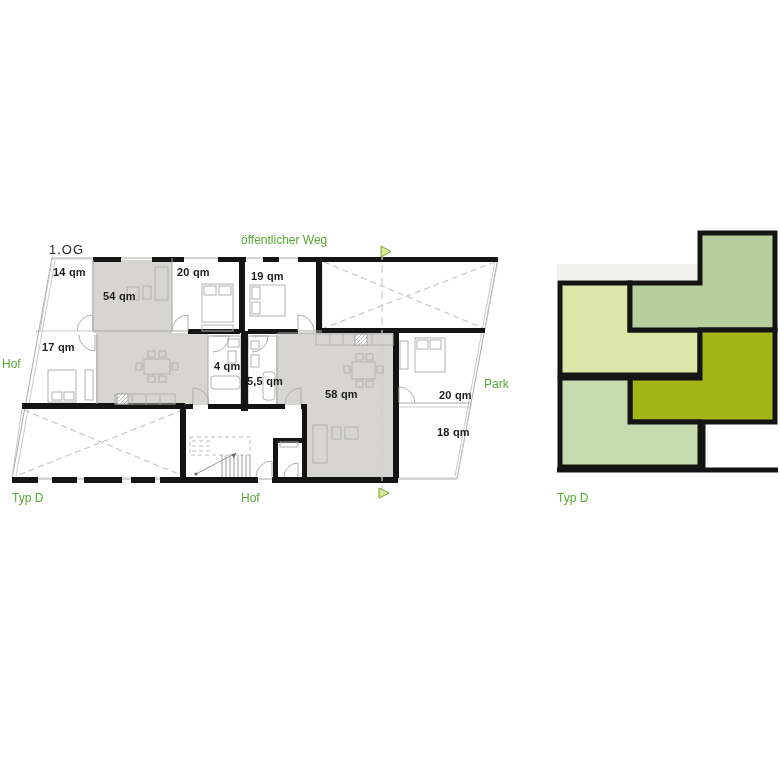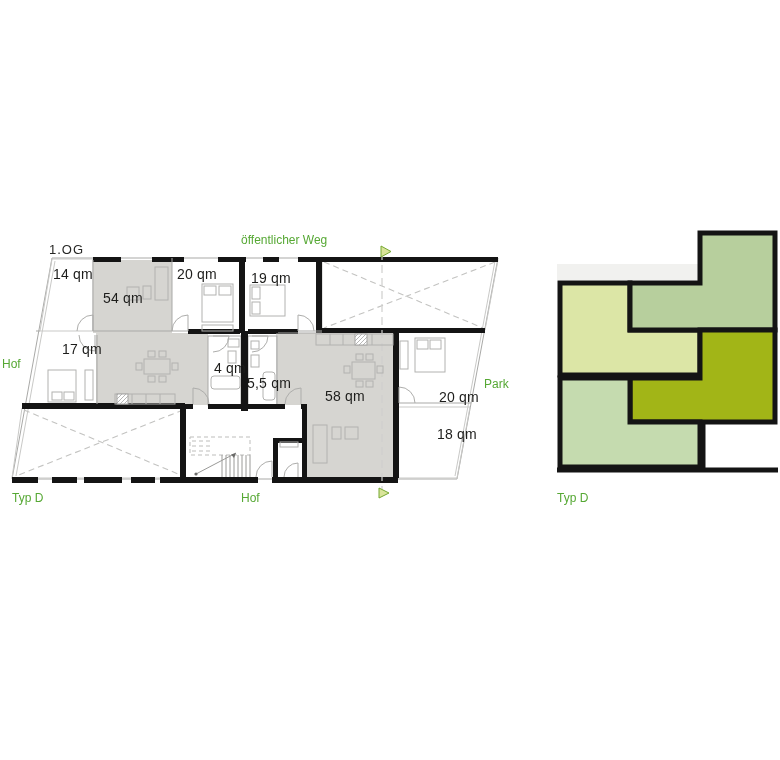--- a/index.html
+++ b/index.html
@@ -1,20 +1,20 @@
 <!DOCTYPE html>
 <html><head>
 <meta charset="utf-8">
 <style>
   html,body{margin:0;padding:0;background:#ffffff;}
   body{font-family:"Liberation Sans","DejaVu Sans",sans-serif;}
   #canvas{position:relative;width:780px;height:760px;background:#ffffff;overflow:hidden;}
   svg{position:absolute;left:0;top:0;}
   .lbl{position:absolute;white-space:nowrap;line-height:1;}
-  .room-lbl{font-size:14px;font-weight:400;color:#1d1d1b;letter-spacing:.2px;}
+  .room-lbl{font-size:11px;font-weight:700;color:#1d1d1b;letter-spacing:.2px;}
   .green-lbl{font-size:12px;font-weight:400;color:#56a834;}
   .floor-lbl{font-size:13px;font-weight:500;color:#262624;letter-spacing:1px;}
   
   .wl{stroke:#a9a9a7;stroke-width:1;fill:none;}
   .wlL{stroke:#c9c9c7;stroke-width:1;fill:none;}
   .furnT{stroke:#b2b2b0;stroke-width:1;fill:none;}
   .dashX{stroke:#c3c3c1;stroke-width:1.1;stroke-dasharray:6 4;fill:none;}
   .dashT{stroke:#bdbdbb;stroke-width:1;stroke-dasharray:4 3;fill:none;}
   .axis{stroke:#cfcfcd;stroke-width:1.2;stroke-dasharray:8 5;fill:none;}
   .door{stroke:#adadab;stroke-width:1;fill:none;}
@@ -270,21 +270,21 @@
   <div class="lbl green-lbl" style="left:241px;top:234px;">öffentlicher Weg</div>
   <div class="lbl green-lbl" style="left:2px;top:358px;">Hof</div>
   <div class="lbl green-lbl" style="left:484px;top:378px;">Park</div>
   <div class="lbl green-lbl" style="left:12px;top:492px;">Typ D</div>
   <div class="lbl green-lbl" style="left:241px;top:492px;">Hof</div>
 
   <div class="lbl room-lbl" style="left:53px;top:267px;">14 qm</div>
   <div class="lbl room-lbl" style="left:103px;top:267px;margin-top:24px;">54 qm</div>
   <div class="lbl room-lbl" style="left:177px;top:267px;">20 qm</div>
   <div class="lbl room-lbl" style="left:251px;top:271px;text-align:right;">19 qm</div>
-  <div class="lbl room-lbl" style="left:42px;top:342px;margin-left:20px;">17 qm</div>
+  <div class="lbl room-lbl" style="left:42px;top:342px;">17 qm</div>
   <div class="lbl room-lbl" style="left:214px;top:361px;">4 qm</div>
   <div class="lbl room-lbl" style="left:247px;top:376px;">5,5 qm</div>
   <div class="lbl room-lbl" style="left:325px;top:389px;">58 qm</div>
   <div class="lbl room-lbl" style="left:439px;top:390px;">20 qm</div>
   <div class="lbl room-lbl" style="left:437px;top:427px;">18 qm</div>
 
   <div class="lbl green-lbl" style="left:557px;top:492px;">Typ D</div>
 </div>
 
 </body></html>

